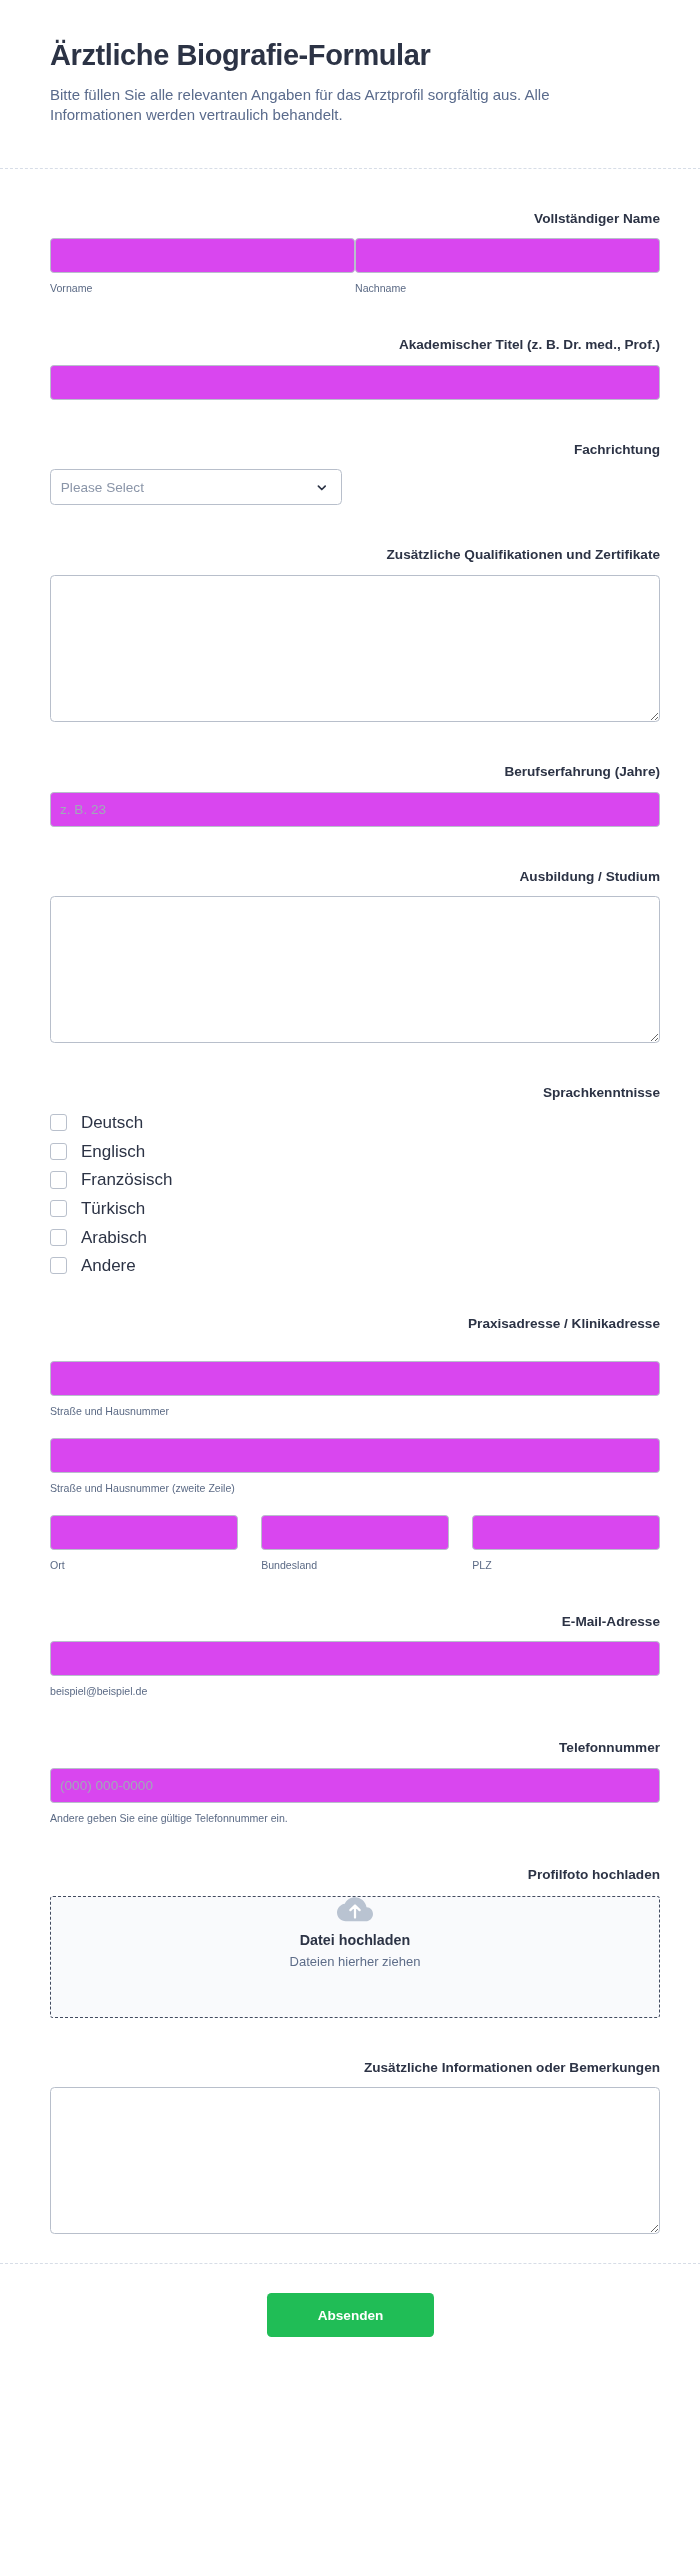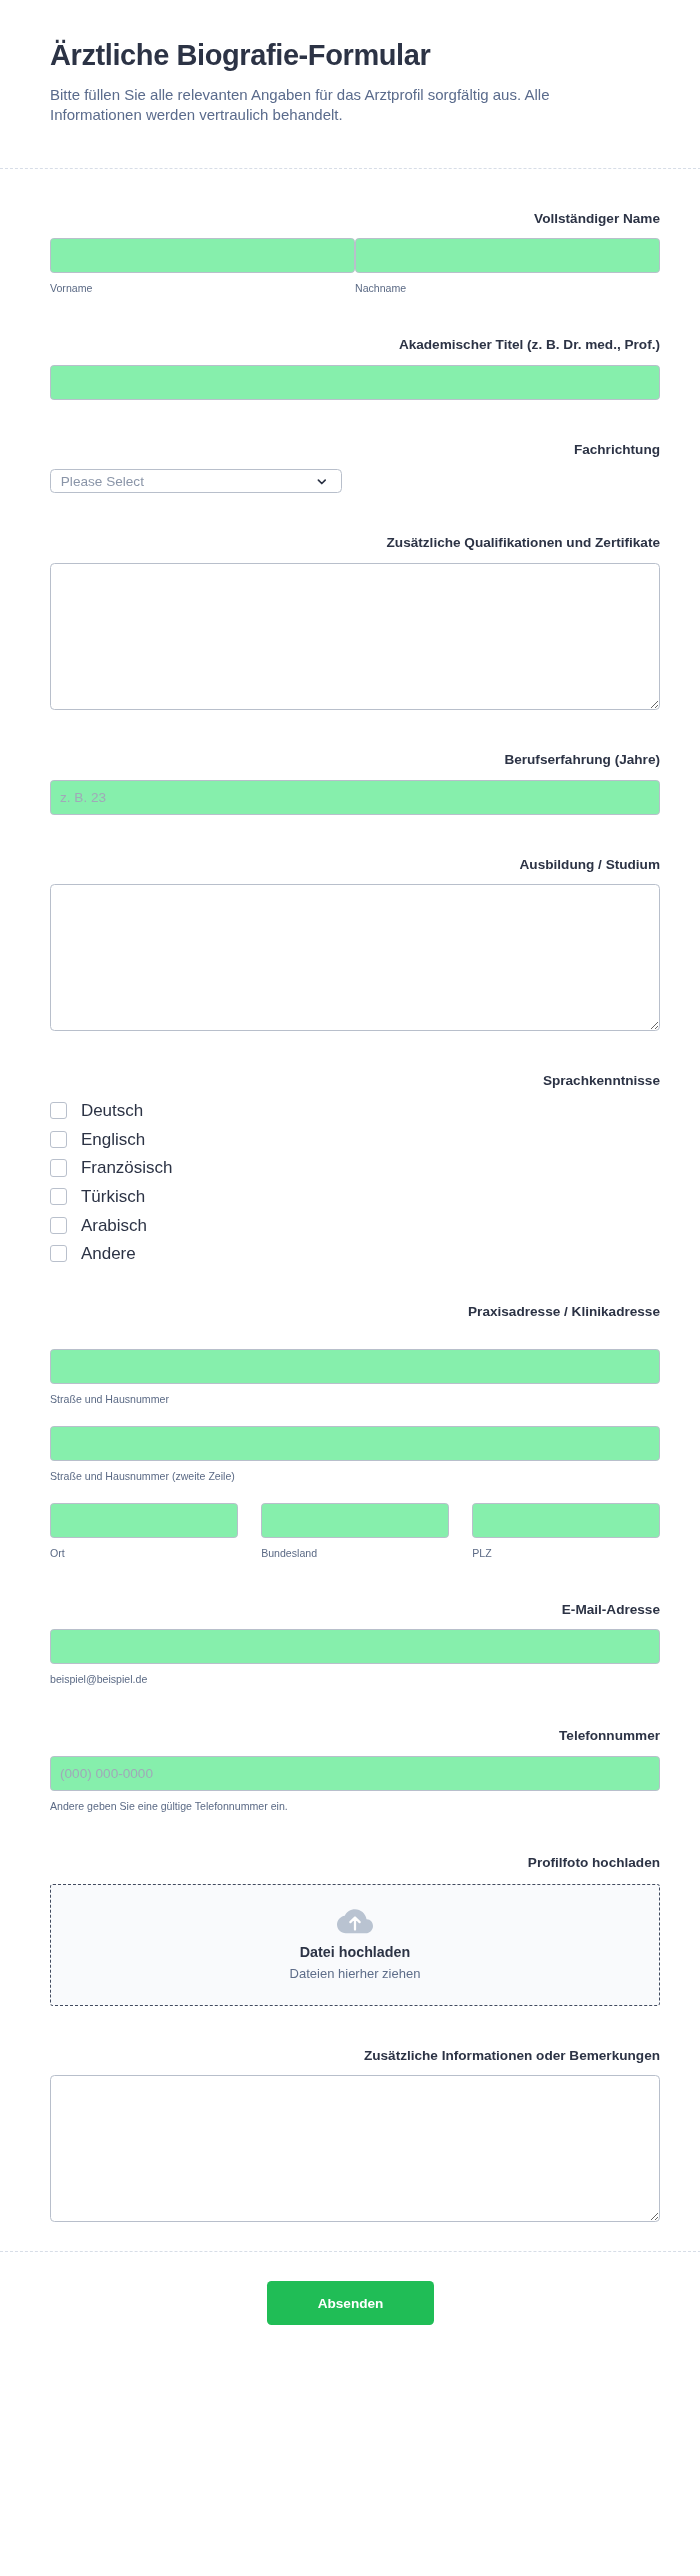--- a/index.html
+++ b/index.html
@@ -44,21 +44,21 @@
   .control { margin-top: 10.6px; }
   .control-tight { margin-top: 28px; }
 
   input.text {
     display: block;
     width: 100%;
     height: 35px;
     box-sizing: border-box;
     border: 0.8px solid #b8bfcb;
     border-radius: 3.8px;
-    background: #86efac;
+    background: #d946ef;
     padding: 0 9px;
     font-family: inherit;
     font-size: 13.6px;
     color: #2c3345;
     outline: none;
   }
   input.text::placeholder { color: #a0a9b8; opacity: 1; }
   .half { width: 292px; }
 
   textarea.area {
@@ -86,21 +86,21 @@
 
   .row2 { display: flex; }
   .row2 .col { flex: 1; min-width: 0; }
   .row3 { display: flex; gap: 23.4px; margin-top: 19.6px; }
   .row3 .col { flex: 1; min-width: 0; }
   .stack-gap { margin-top: 19.6px; }
 
   
   .select {
     position: relative;
-    height: 24px;
+    height: 36px;
     box-sizing: border-box;
     border: 0.8px solid #b8bfcb;
     border-radius: 4.5px;
     background: #fff;
     display: flex;
     align-items: center;
     padding: 0 33px 0 9.8px;
     cursor: pointer;
   }
   .select-text { font-size: 13.6px; color: #8a95a8; }
@@ -125,21 +125,21 @@
   .upload-box {
     margin-top: 12px;
     height: 122px;
     box-sizing: border-box;
     border: 0.8px dashed #424b5f;
     border-radius: 3px;
     background: #f9fafc;
     display: flex;
     flex-direction: column;
     align-items: center;
-    justify-content: center;
+    justify-content: flex-start;
     cursor: pointer;
   }
   .upload-title { margin-top: 9px; font-size: 14.3px; font-weight: 700; color: #2c3345; }
   .upload-hint { margin-top: 6px; font-size: 13px; color: #5e6d89; }
 
   
   .submit-bar {
     border-top: 0.8px dashed #d7dde7;
     padding: 29px 0 37px 0;
     display: flex;

